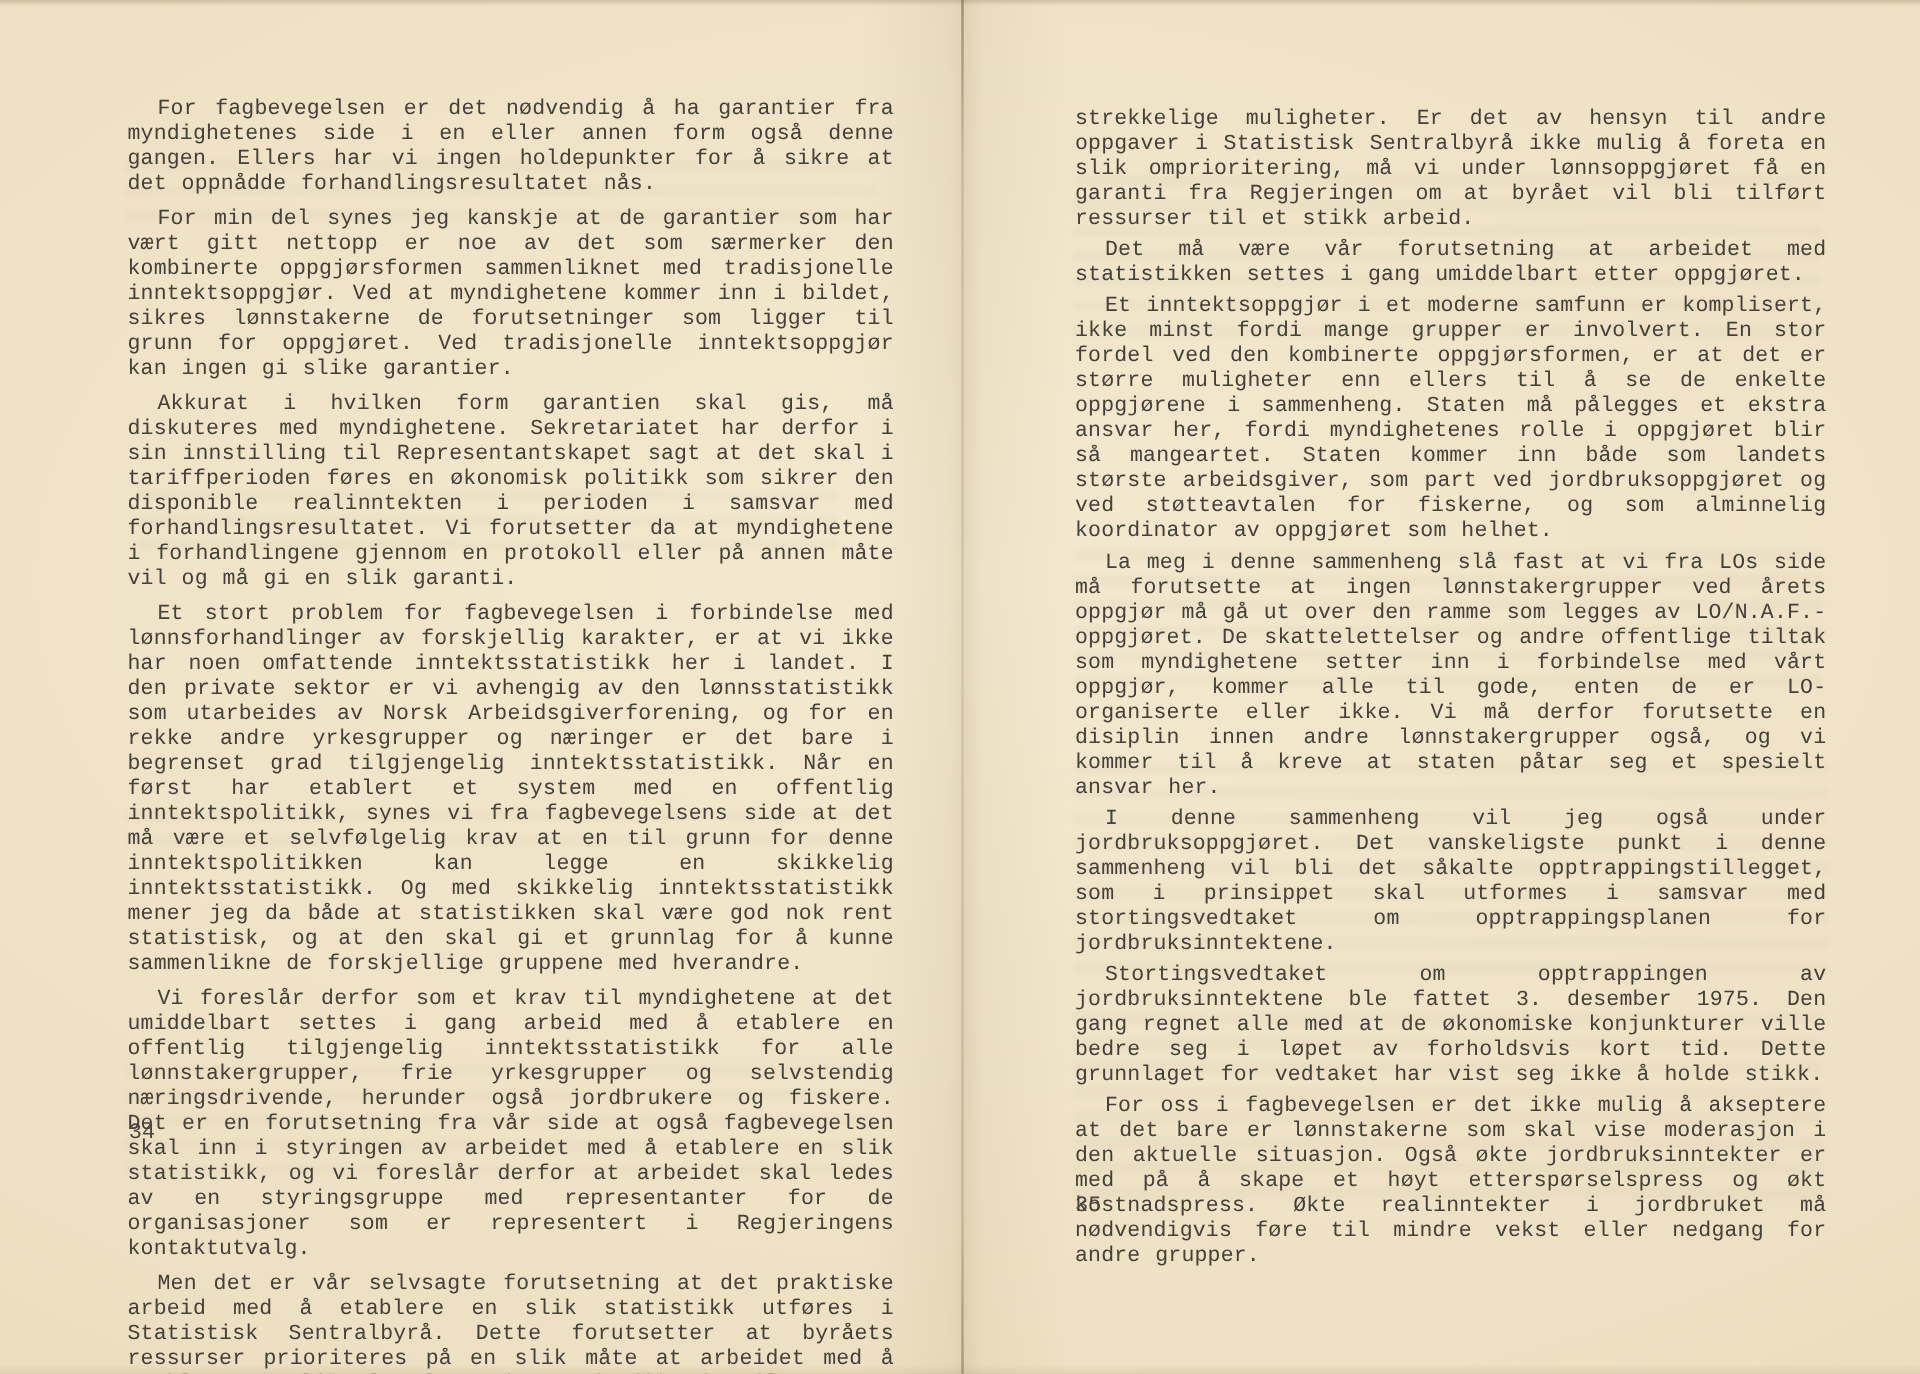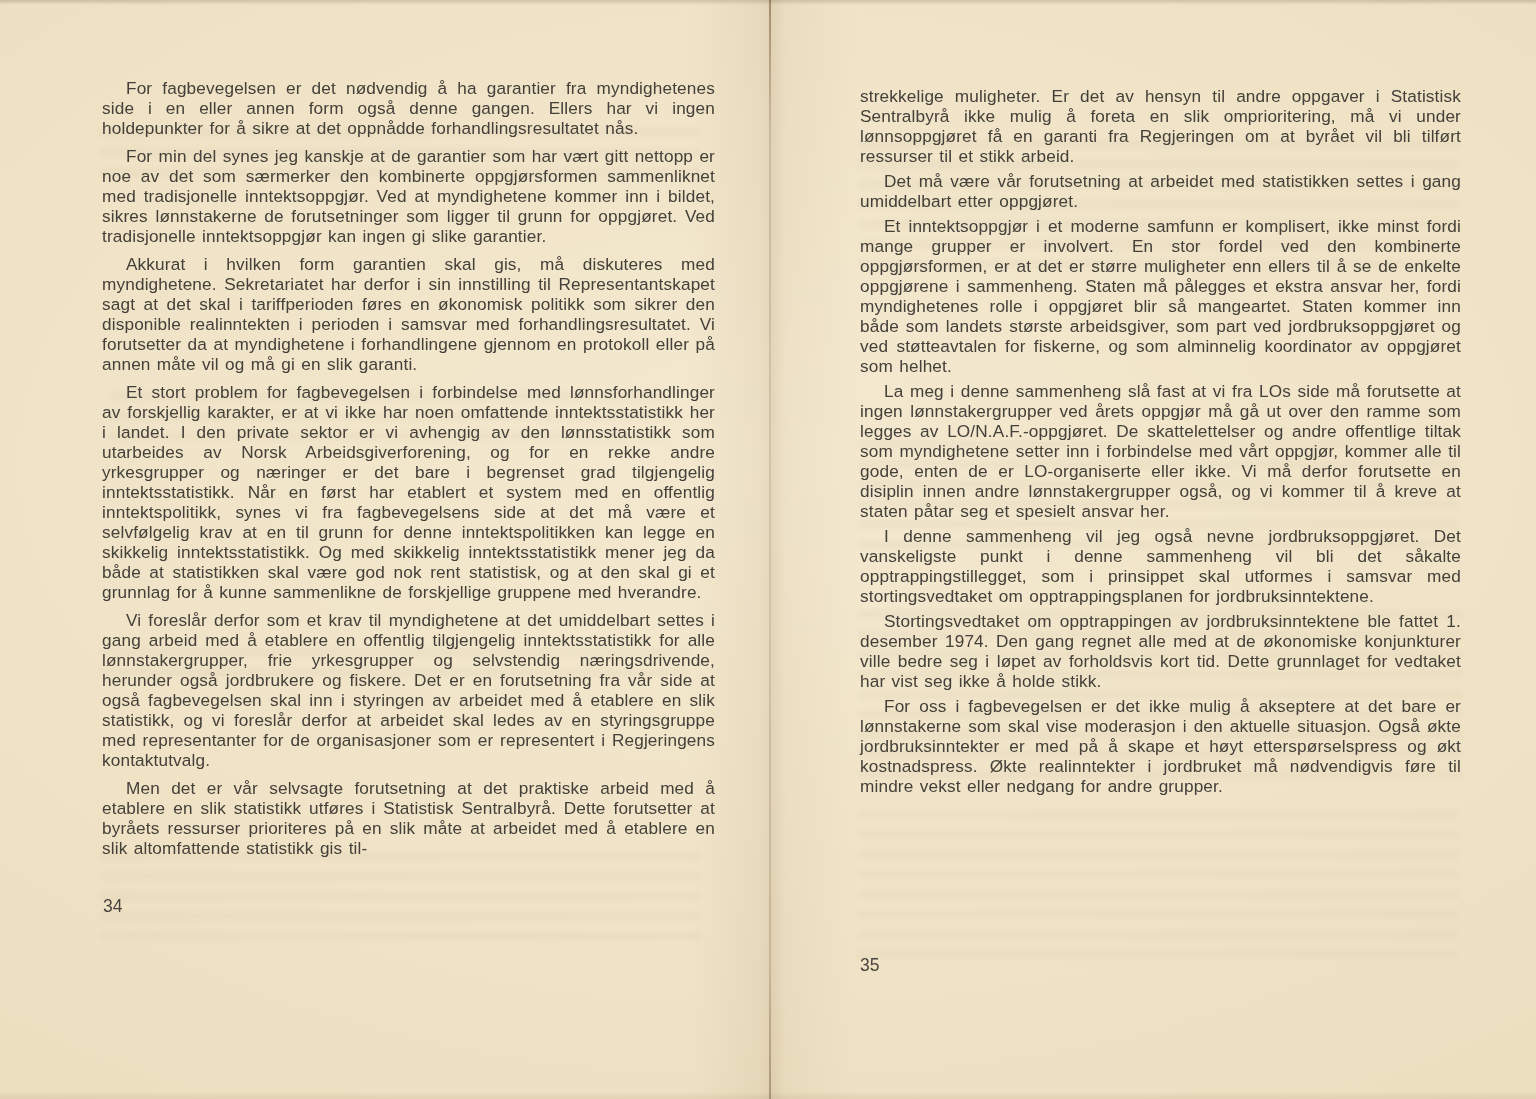--- a/index.html
+++ b/index.html
@@ -5,21 +5,21 @@
   html, body {
     margin: 0;
     padding: 0;
     background: #c9bca0;
   }
   .scan {
     position: relative;
     width: 1536px;
     height: 1099px;
     overflow: hidden;
-    font-family: Liberation Sans, sans-serif;
+    font-family: Liberation Mono, monospace;
     color: #44403a;
     background:
       radial-gradient(130% 110% at 50% 42%, rgba(255,249,232,0.35) 0%, rgba(255,249,232,0.0) 55%, rgba(130,100,60,0.10) 100%),
       linear-gradient(180deg, rgba(90,62,40,0.22) 0px, rgba(90,62,40,0.0) 5px),
       linear-gradient(0deg, rgba(120,92,58,0.10) 0px, rgba(120,92,58,0.0) 8px),
       #eee0c2;
   }
   
   .gutter-shade {
     position: absolute;
@@ -112,19 +112,19 @@
       <p>Vi foreslår derfor som et krav til myndighetene at det umiddelbart settes i gang arbeid med å etablere en offentlig tilgjengelig inntektsstatistikk for alle lønnstakergrupper, frie yrkesgrupper og selvstendig næringsdrivende, herunder også jordbrukere og fiskere. Det er en forutsetning fra vår side at også fagbevegelsen skal inn i styringen av arbeidet med å etablere en slik statistikk, og vi foreslår derfor at arbeidet skal ledes av en styringsgruppe med representanter for de organisasjoner som er representert i Regjeringens kontaktutvalg.</p>
       <p>Men det er vår selvsagte forutsetning at det praktiske arbeid med å etablere en slik statistikk utføres i Statistisk Sentralbyrå. Dette forutsetter at byråets ressurser prioriteres på en slik måte at arbeidet med å etablere en slik altomfattende statistikk gis til-</p>
     </div>
   <div class="page-num page-num--left">34</div>
 
   <div class="page page--right">
       <p>strekkelige muligheter. Er det av hensyn til andre oppgaver i Statistisk Sentralbyrå ikke mulig å foreta en slik omprioritering, må vi under lønnsoppgjøret få en garanti fra Regjeringen om at byrået vil bli tilført ressurser til et stikk arbeid.</p>
       <p>Det må være vår forutsetning at arbeidet med statistikken settes i gang umiddelbart etter oppgjøret.</p>
       <p>Et inntektsoppgjør i et moderne samfunn er komplisert, ikke minst fordi mange grupper er involvert. En stor fordel ved den kombinerte oppgjørsformen, er at det er større muligheter enn ellers til å se de enkelte oppgjørene i sammenheng. Staten må pålegges et ekstra ansvar her, fordi myndighetenes rolle i oppgjøret blir så mangeartet. Staten kommer inn både som landets største arbeidsgiver, som part ved jordbruksoppgjøret og ved støtteavtalen for fiskerne, og som alminnelig koordinator av oppgjøret som helhet.</p>
       <p>La meg i denne sammenheng slå fast at vi fra LOs side må forutsette at ingen lønnstakergrupper ved årets oppgjør må gå ut over den ramme som legges av LO/N.A.F.-oppgjøret. De skattelettelser og andre offentlige tiltak som myndighetene setter inn i forbindelse med vårt oppgjør, kommer alle til gode, enten de er LO-organiserte eller ikke. Vi må derfor forutsette en disiplin innen andre lønnstakergrupper også, og vi kommer til å kreve at staten påtar seg et spesielt ansvar her.</p>
-      <p>I denne sammenheng vil jeg også nevne jordbruksoppgjøret. Det vanskeligste punkt i denne sammenheng vil bli det såkalte opptrappingstillegget, som i prinsippet skal utformes i samsvar med stortingsvedtaket om opptrappingsplanen for jordbruksinntektene.</p>
-      <p>Stortingsvedtaket om opptrappingen av jordbruksinntektene ble fattet 1. desember 1974. Den gang regnet alle med at de økonomiske konjunkturer ville bedre seg i løpet av forholdsvis kort tid. Dette grunnlaget for vedtaket har vist seg ikke å holde stikk.</p>
+      <p>I denne sammenheng vil jeg også under jordbruksoppgjøret. Det vanskeligste punkt i denne sammenheng vil bli det såkalte opptrappingstillegget, som i prinsippet skal utformes i samsvar med stortingsvedtaket om opptrappingsplanen for jordbruksinntektene.</p>
+      <p>Stortingsvedtaket om opptrappingen av jordbruksinntektene ble fattet 3. desember 1975. Den gang regnet alle med at de økonomiske konjunkturer ville bedre seg i løpet av forholdsvis kort tid. Dette grunnlaget for vedtaket har vist seg ikke å holde stikk.</p>
       <p>For oss i fagbevegelsen er det ikke mulig å akseptere at det bare er lønnstakerne som skal vise moderasjon i den aktuelle situasjon. Også økte jordbruksinntekter er med på å skape et høyt etterspørselspress og økt kostnadspress. Økte realinntekter i jordbruket må nødvendigvis føre til mindre vekst eller nedgang for andre grupper.</p>
     </div>
   <div class="page-num page-num--right">35</div>
 
 </div>
 
 </body></html>

